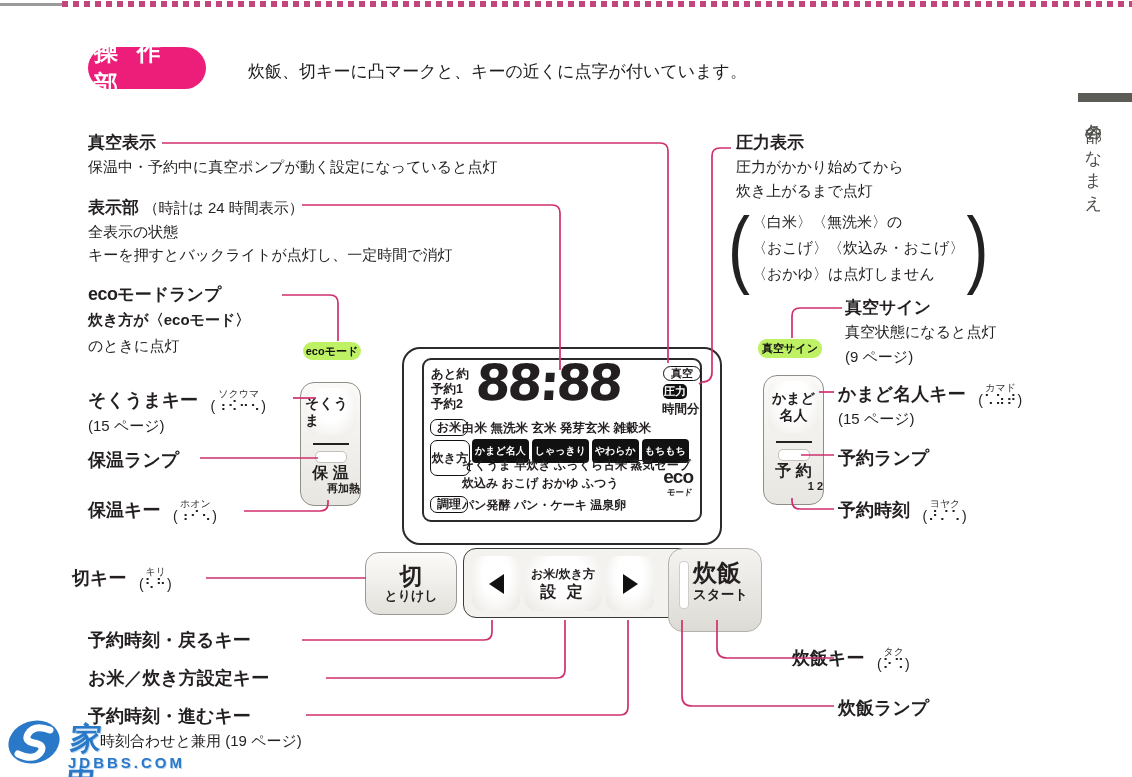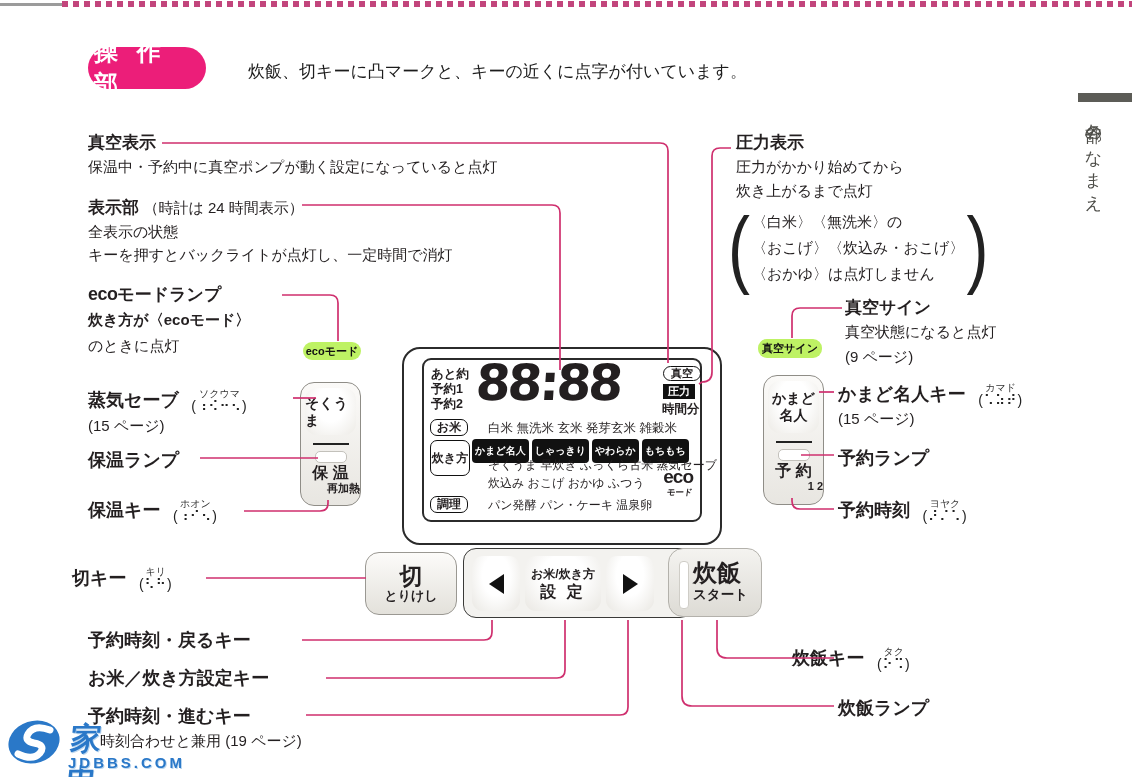--- a/index.html
+++ b/index.html
@@ -52,26 +52,26 @@
   .lcd-outer{position:absolute;left:402px;top:347px;width:320px;height:198px;border:2px solid #2b2b2b;
     border-radius:18px;background:#fff;box-sizing:border-box;}
   .lcd{position:absolute;left:422px;top:358px;width:280px;height:164px;border:2px solid #2b2b2b;
     border-radius:9px;background:#fff;box-sizing:border-box;}
   .lcd *{white-space:nowrap;}
   .lcd .leftcol{position:absolute;left:7px;top:7px;font-weight:bold;font-size:12.5px;line-height:15px;}
   .lcd .clock{position:absolute;left:52px;top:-6px;font-weight:bold;font-size:50px;letter-spacing:-3px;
     font-family:"DejaVu Sans",sans-serif;transform:skewX(-4deg);}
   .lcd .vac-pill{position:absolute;left:239px;top:6px;width:38px;height:15px;border:1.6px solid #111;
     border-radius:9px;font-weight:bold;font-size:11px;display:flex;align-items:center;justify-content:center;box-sizing:border-box;}
-  .lcd .prs-pill{position:absolute;left:239px;top:24px;width:32px;height:15px;background:#111;color:#fff;
-    border-radius:0;font-weight:bold;font-size:11px;display:flex;align-items:center;justify-content:center;}
+  .lcd .prs-pill{position:absolute;left:239px;top:24px;width:24px;height:15px;background:#111;color:#fff;
+    border-radius:5px;font-weight:bold;font-size:11px;display:flex;align-items:center;justify-content:center;}
   .lcd .timeunit{position:absolute;left:238px;top:41px;font-weight:bold;font-size:12.5px;}
   .tag{position:absolute;border:1.6px solid #111;border-radius:7px;font-weight:bold;font-size:12px;
     display:flex;align-items:center;justify-content:center;box-sizing:border-box;background:#fff;}
-  .lcd .row{position:absolute;left:64px;font-weight:normal;font-size:12px;letter-spacing:0px;}
+  .lcd .row{position:absolute;left:38px;font-weight:bold;font-size:12px;letter-spacing:0px;}
   .lcd .badges{position:absolute;left:48px;top:79px;display:flex;gap:3px;}
   .lcd .blk{background:#111;color:#fff;font-weight:bold;font-size:10px;border-radius:4px;
     padding:6px 3px;line-height:12px;}
   .lcd .eco{position:absolute;right:7px;top:110px;text-align:right;line-height:14px;}
   .lcd .eco .e1{font-weight:bold;font-size:19px;letter-spacing:-1px;}
   .lcd .eco .e2{display:block;font-weight:bold;font-size:8.5px;transform:skewX(-8deg);}
   
   .key{box-sizing:border-box;position:absolute;border:1.5px solid #9a9892;border-radius:14px;
     background:linear-gradient(180deg,#fcfbf9,#e3e1db);display:flex;flex-direction:column;
     align-items:center;justify-content:center;}
@@ -85,21 +85,21 @@
     display:flex;flex-direction:column;align-items:center;justify-content:center;}
   .cg-left{left:8px;width:48px;}
   .cg-mid{left:61px;width:76px;}
   .cg-right{left:142px;width:48px;}
   .tri{width:0;height:0;border-top:10px solid transparent;border-bottom:10px solid transparent;}
   .tri-l{border-right:15px solid #111;}
   .tri-r{border-left:15px solid #111;}
   .cg-mid .l1{font-weight:bold;font-size:12px;line-height:15px;}
   .cg-mid .l2{font-weight:bold;font-size:16px;line-height:19px;letter-spacing:3px;}
   .clock-ic{position:absolute;right:3px;top:2px;}
-  .start-key{position:absolute;left:668px;top:548px;width:94px;height:69px;border:1.5px solid #b3b1ab;
+  .start-key{position:absolute;left:668px;top:548px;width:94px;height:84px;border:1.5px solid #b3b1ab;
     border-radius:15px;background:linear-gradient(180deg,#f4f3f0,#dddbd5);box-sizing:border-box;}
   .start-key .lampbar{position:absolute;left:10px;top:12px;width:8px;height:46px;border-radius:4px;
     background:#fff;border:1px solid #cfcdc7;}
   .start-key .txt{position:absolute;left:24px;top:10px;}
   .start-key .m{font-weight:bold;font-size:24px;line-height:27px;}
   .start-key .s{font-weight:bold;font-size:13.5px;line-height:18px;}
   
   .callouts{position:absolute;left:0;top:0;z-index:6;pointer-events:none;}
   
   .wm{position:absolute;left:6px;top:714px;z-index:7;}
@@ -132,21 +132,21 @@
   <div class="lbl t15 z3" style="left:88px;top:223px;">全表示の状態</div>
   <div class="lbl t15 z3" style="left:88px;top:246px;">キーを押すとバックライトが点灯し、一定時間で消灯</div>
 
   <div class="lbl z3" style="left:88px;top:283px;">
     <span class="b17 eco-latin">eco</span><span class="b17">モードランプ</span>
   </div>
   <div class="lbl t15 z3" style="left:88px;top:311px;font-weight:bold;">炊き方が〈ecoモード〉</div>
   <div class="lbl t15 z3" style="left:88px;top:337px;">のときに点灯</div>
 
   <div class="lbl z3" style="left:88px;top:388px;">
-    <span class="b18">蒸気セーブ</span>
+    <span class="b18">そくうまキー</span>
     <span class="braille">
       <span class="kat">ソクウマ</span>
       <span class="dots">(⠰⠪⠒⠢)</span>
     </span>
   </div>
   <div class="lbl t15 z3" style="left:88px;top:417px;">(15 ページ)</div>
 
   <div class="lbl b18 z3" style="left:88px;top:448px;">保温ランプ</div>
 
   <div class="lbl z3" style="left:88px;top:498px;">

